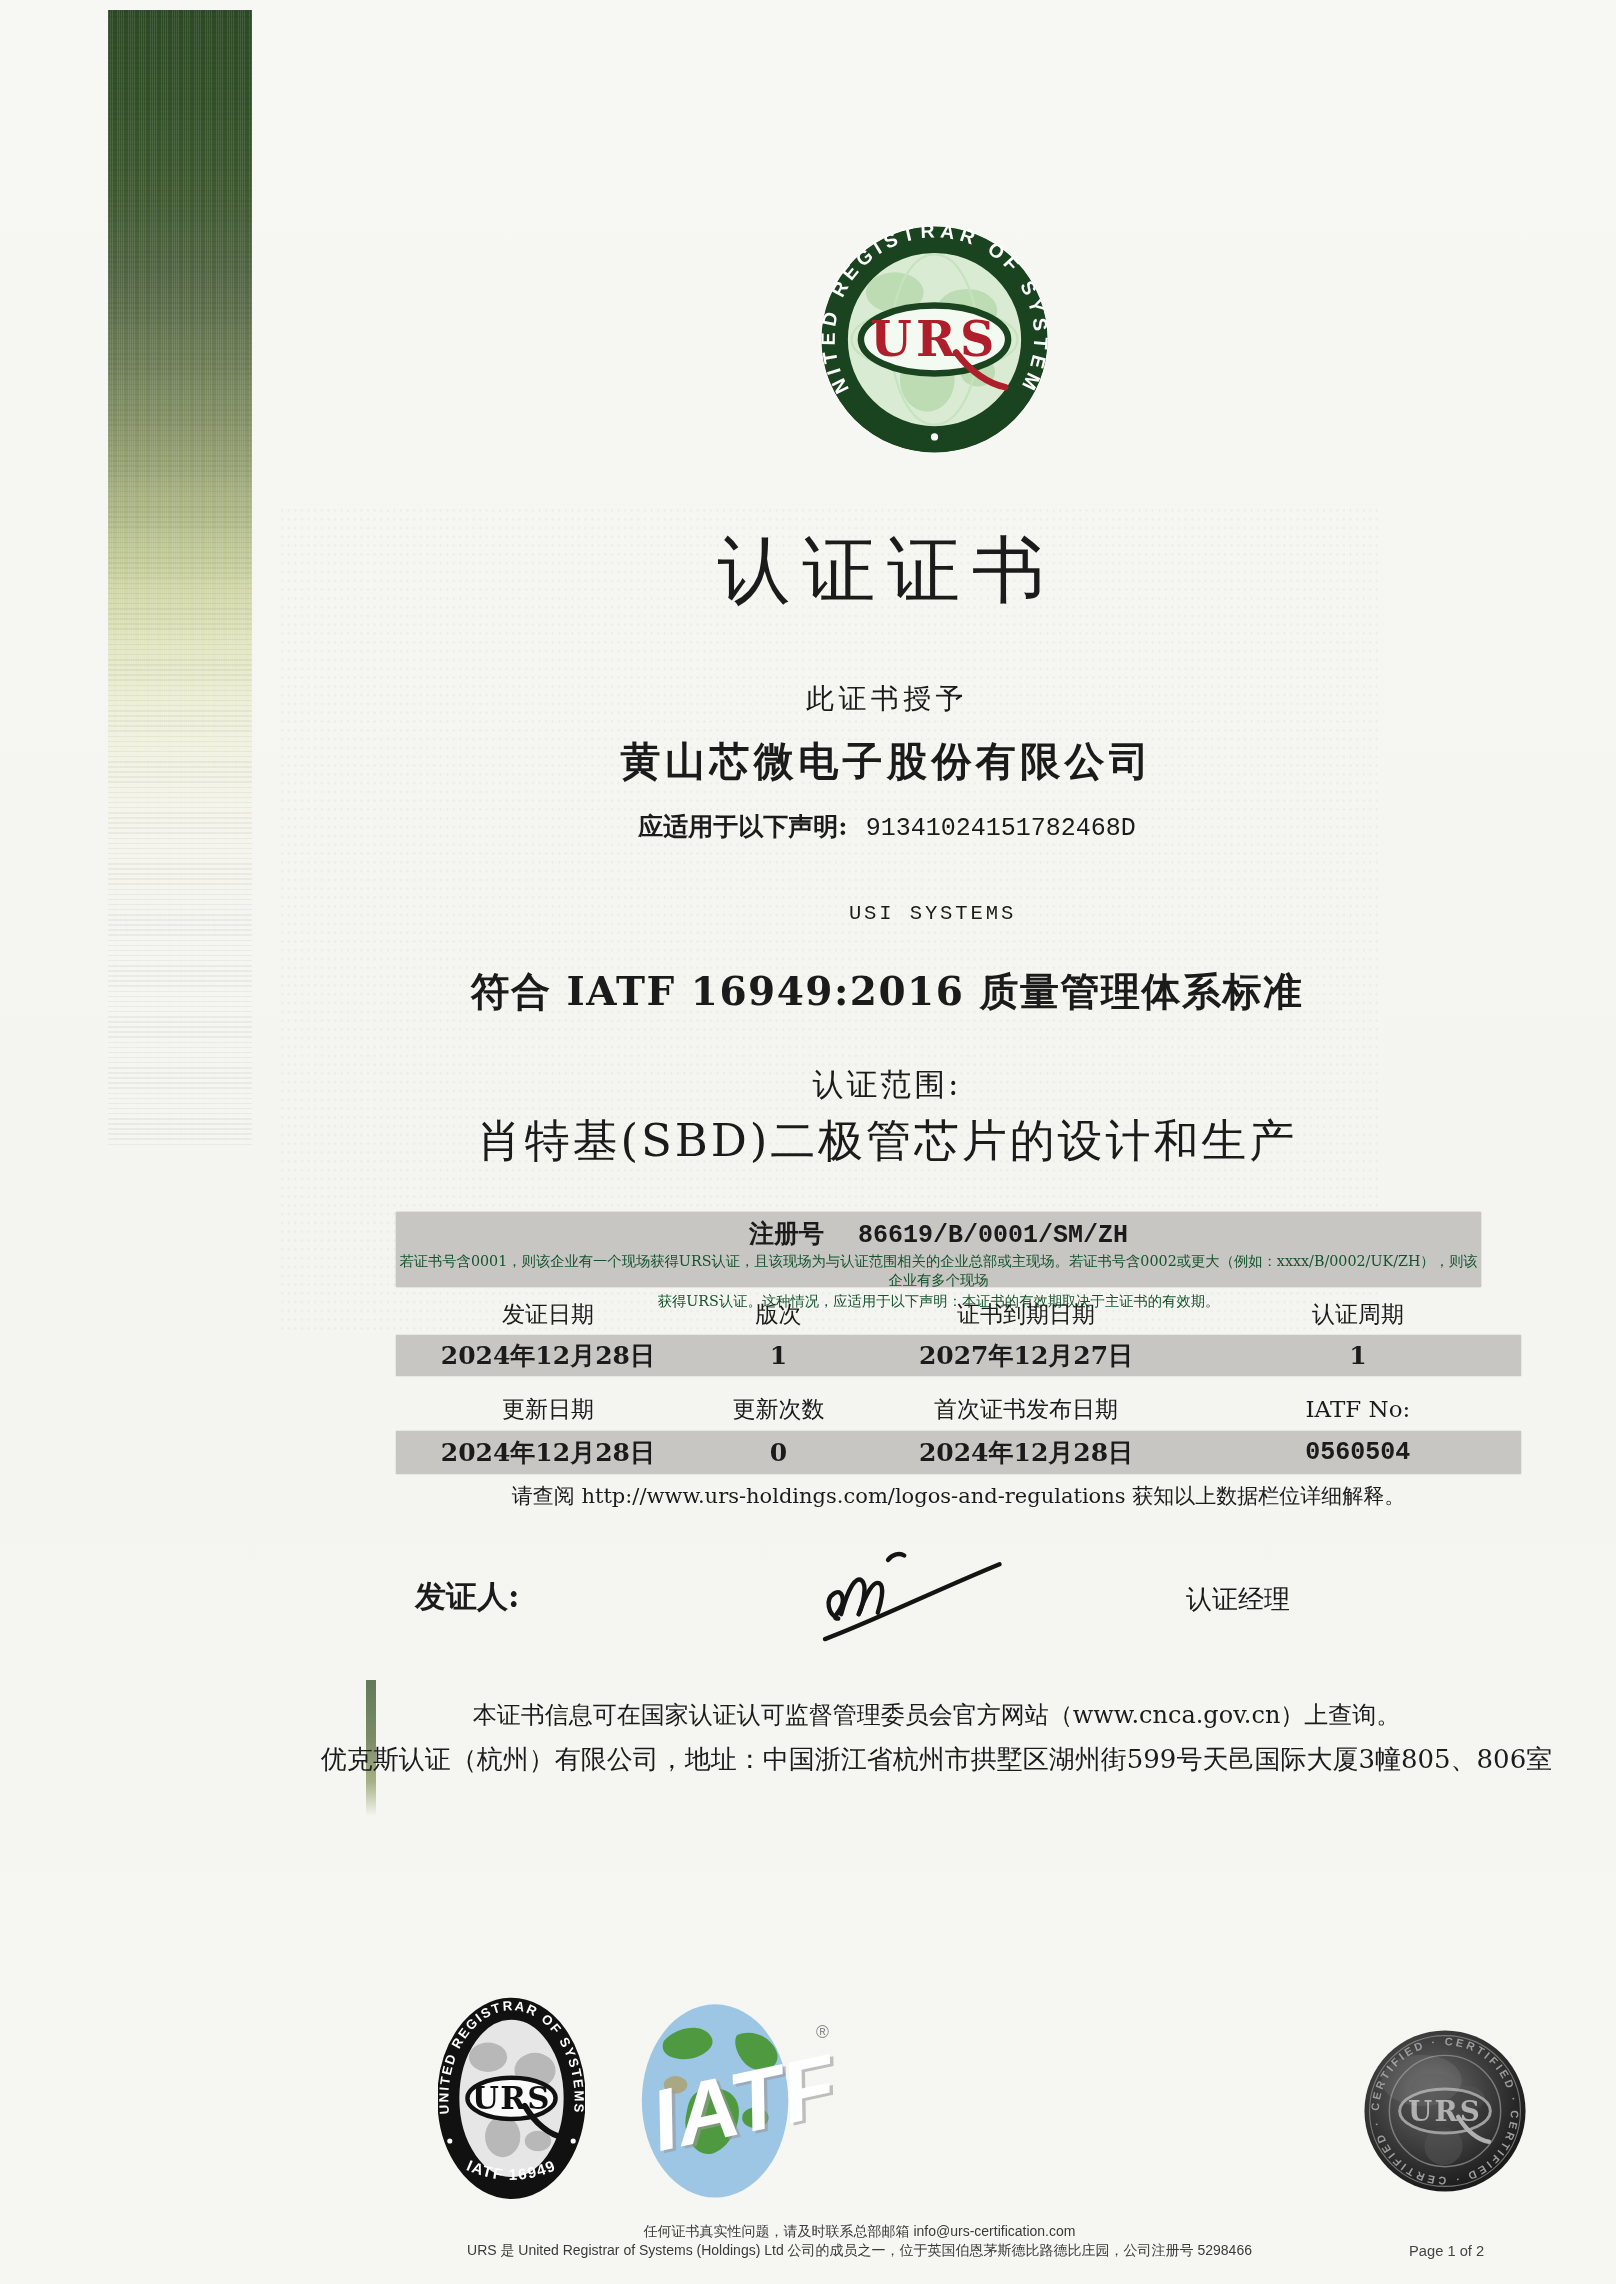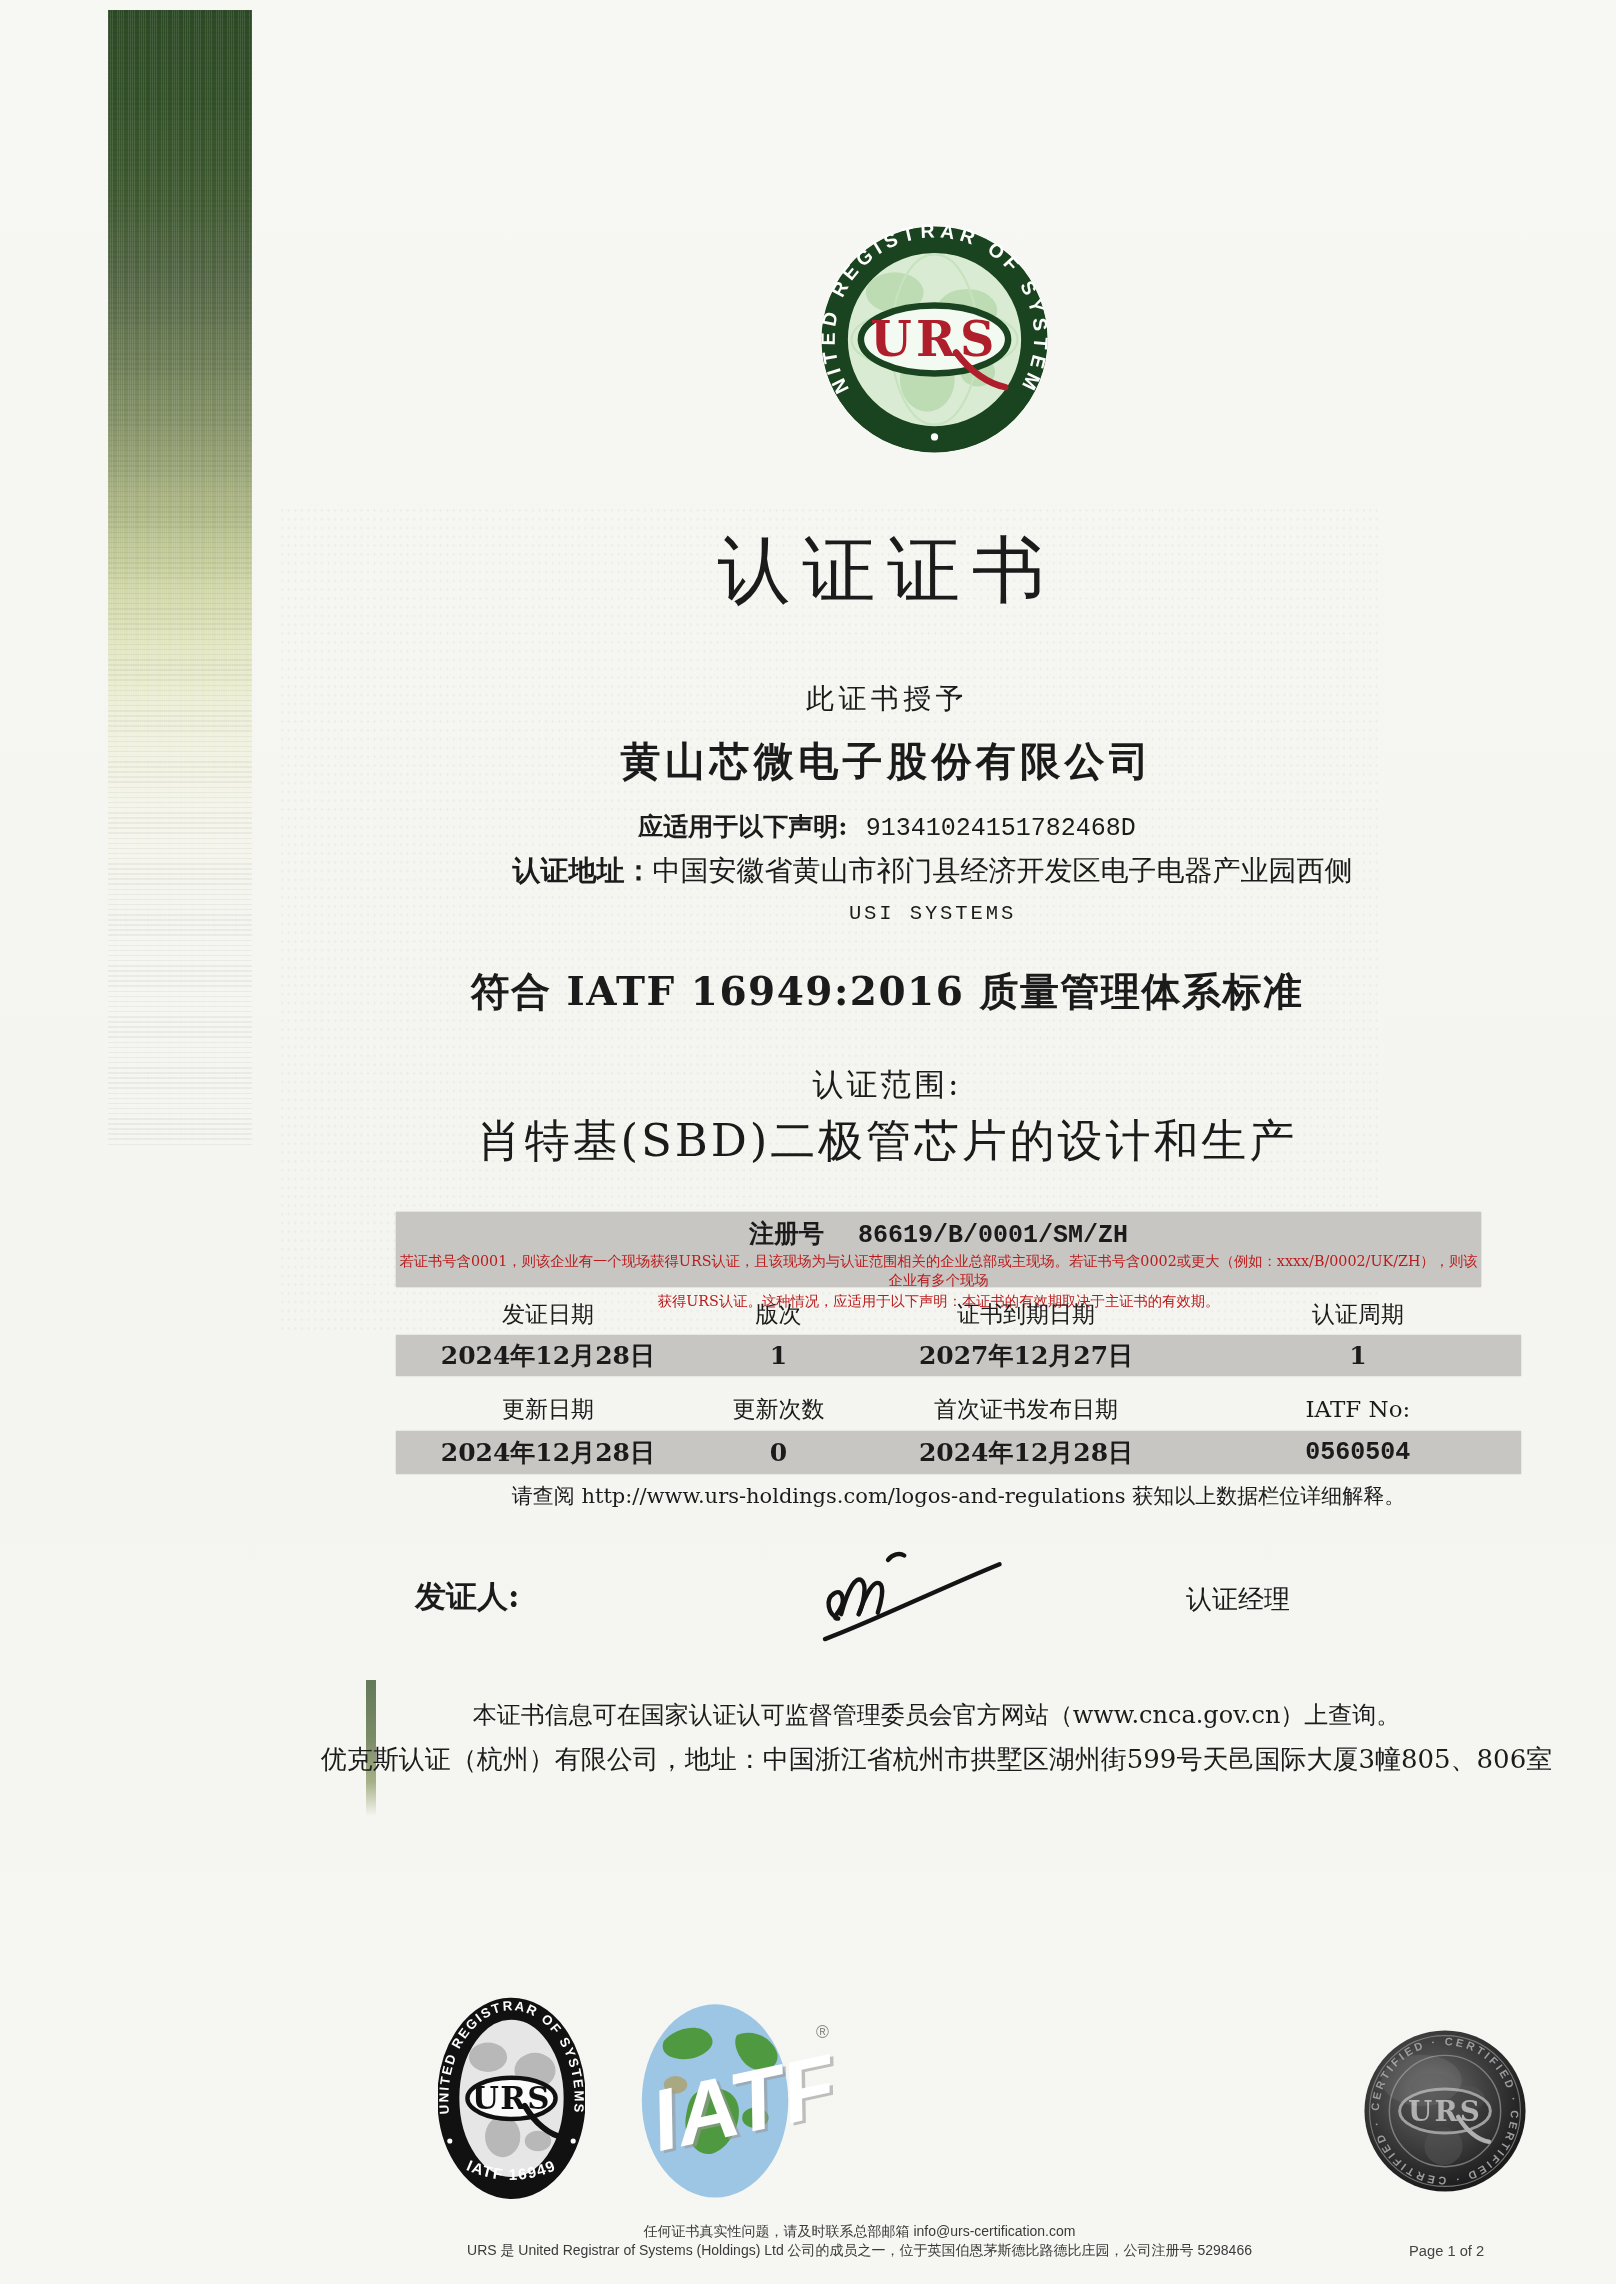--- a/index.html
+++ b/index.html
@@ -33,21 +33,21 @@
   .mono{font-family:"Liberation Mono","DejaVu Sans Mono",monospace;}
   .address{top:852px;font-size:28px;}
   .usi{top:902px;font-size:20.5px;letter-spacing:2.9px;}
   .standard{top:965px;font-size:39px;font-weight:700;letter-spacing:1.5px;}
   .scope-label{top:1064px;font-size:31px;letter-spacing:2.9px;}
   .scope{top:1111px;font-size:45px;letter-spacing:2.9px;}
   .regbar{left:396px;top:1212px;width:1085px;height:75px;background:#c7c6c3;
           text-align:center;box-shadow:0 0 1.5px rgba(0,0,0,.25);}
   .regbar .num{padding-top:5.1px;font-size:25px;font-weight:700;}
   .regbar .num .gap{display:inline-block;width:34px;}
-  .regbar .note{font-size:14.3px;line-height:1.32;margin-top:2.2px;color:#b91c1c;}
+  .regbar .note{font-size:14.3px;line-height:1.32;margin-top:2.2px;color:#14532d;}
   .dtable{left:396px;top:1297px;width:1125px;}
   .trow{display:grid;grid-template-columns:27% 14% 30% 29%;align-items:center;text-align:center;}
   .trow.hrow{height:35px;font-size:23px;}
   .trow.vrow{height:41px;font-size:25px;font-weight:700;background:#c7c6c3;
              box-shadow:0 0 1.5px rgba(0,0,0,.2);}
   .trow.r2{margin-top:2.9px;}
   .trow.r3{margin-top:17.6px;height:32px;}
   .trow.r4{margin-top:5.9px;height:43px;}
   .url-line{left:396px;top:1482px;width:1125px;text-align:center;font-size:21px;}
   .issuer-label{left:415px;top:1576px;font-size:31px;font-weight:700;}
@@ -95,23 +95,20 @@
 
   <div class="centered cert-title">认证证书</div>
   <div class="centered awarded">此证书授予</div>
   <div class="centered company">黄山芯微电子股份有限公司</div>
 
   <div class="centered credit">
     <b>应适用于以下声明:</b>
     <span class="mono" style="margin-left:10.3px;">91341024151782468D</span>
   </div>
 
-  <div class="centered2 address">
-    <b>认证地址：</b><span>中国安徽省黄山市祁门县经济开发区电子电器产业园西侧</span>
-  </div>
 
   <div class="centered2 usi mono">USI SYSTEMS</div>
 
   <div class="centered standard">符合 IATF 16949:2016 质量管理体系标准</div>
   <div class="centered scope">肖特基(SBD)二极管芯片的设计和生产</div>
   <div class="centered scope-label">认证范围:</div>
 
   <div class="abs regbar">
     <div class="num">
       <span>注册号</span><span class="gap"></span><span class="mono">86619/B/0001/SM/ZH</span>

